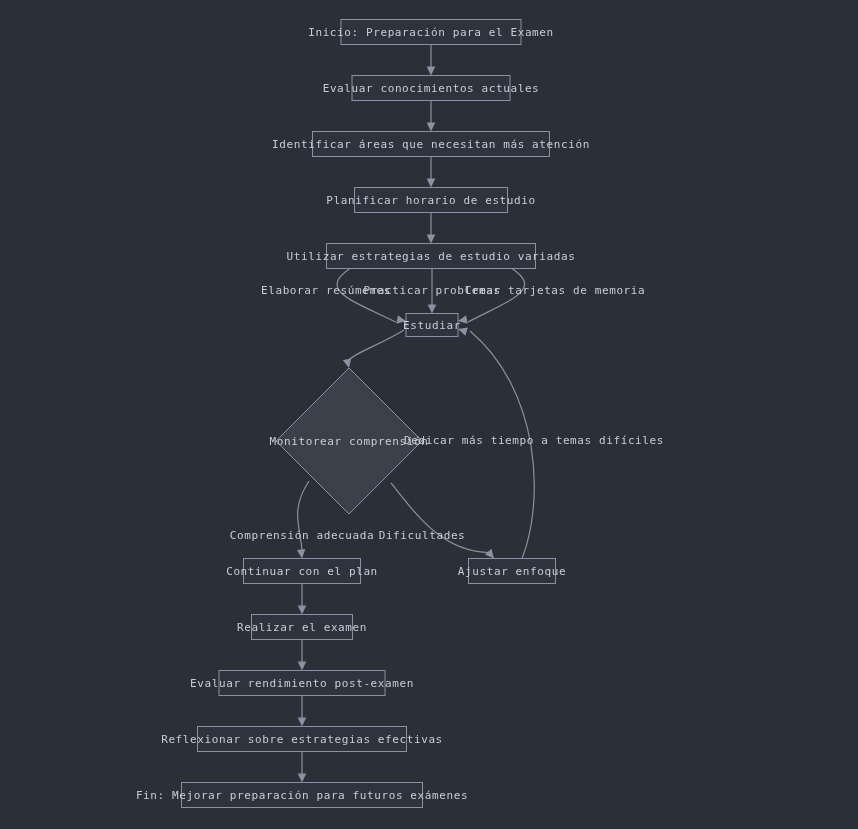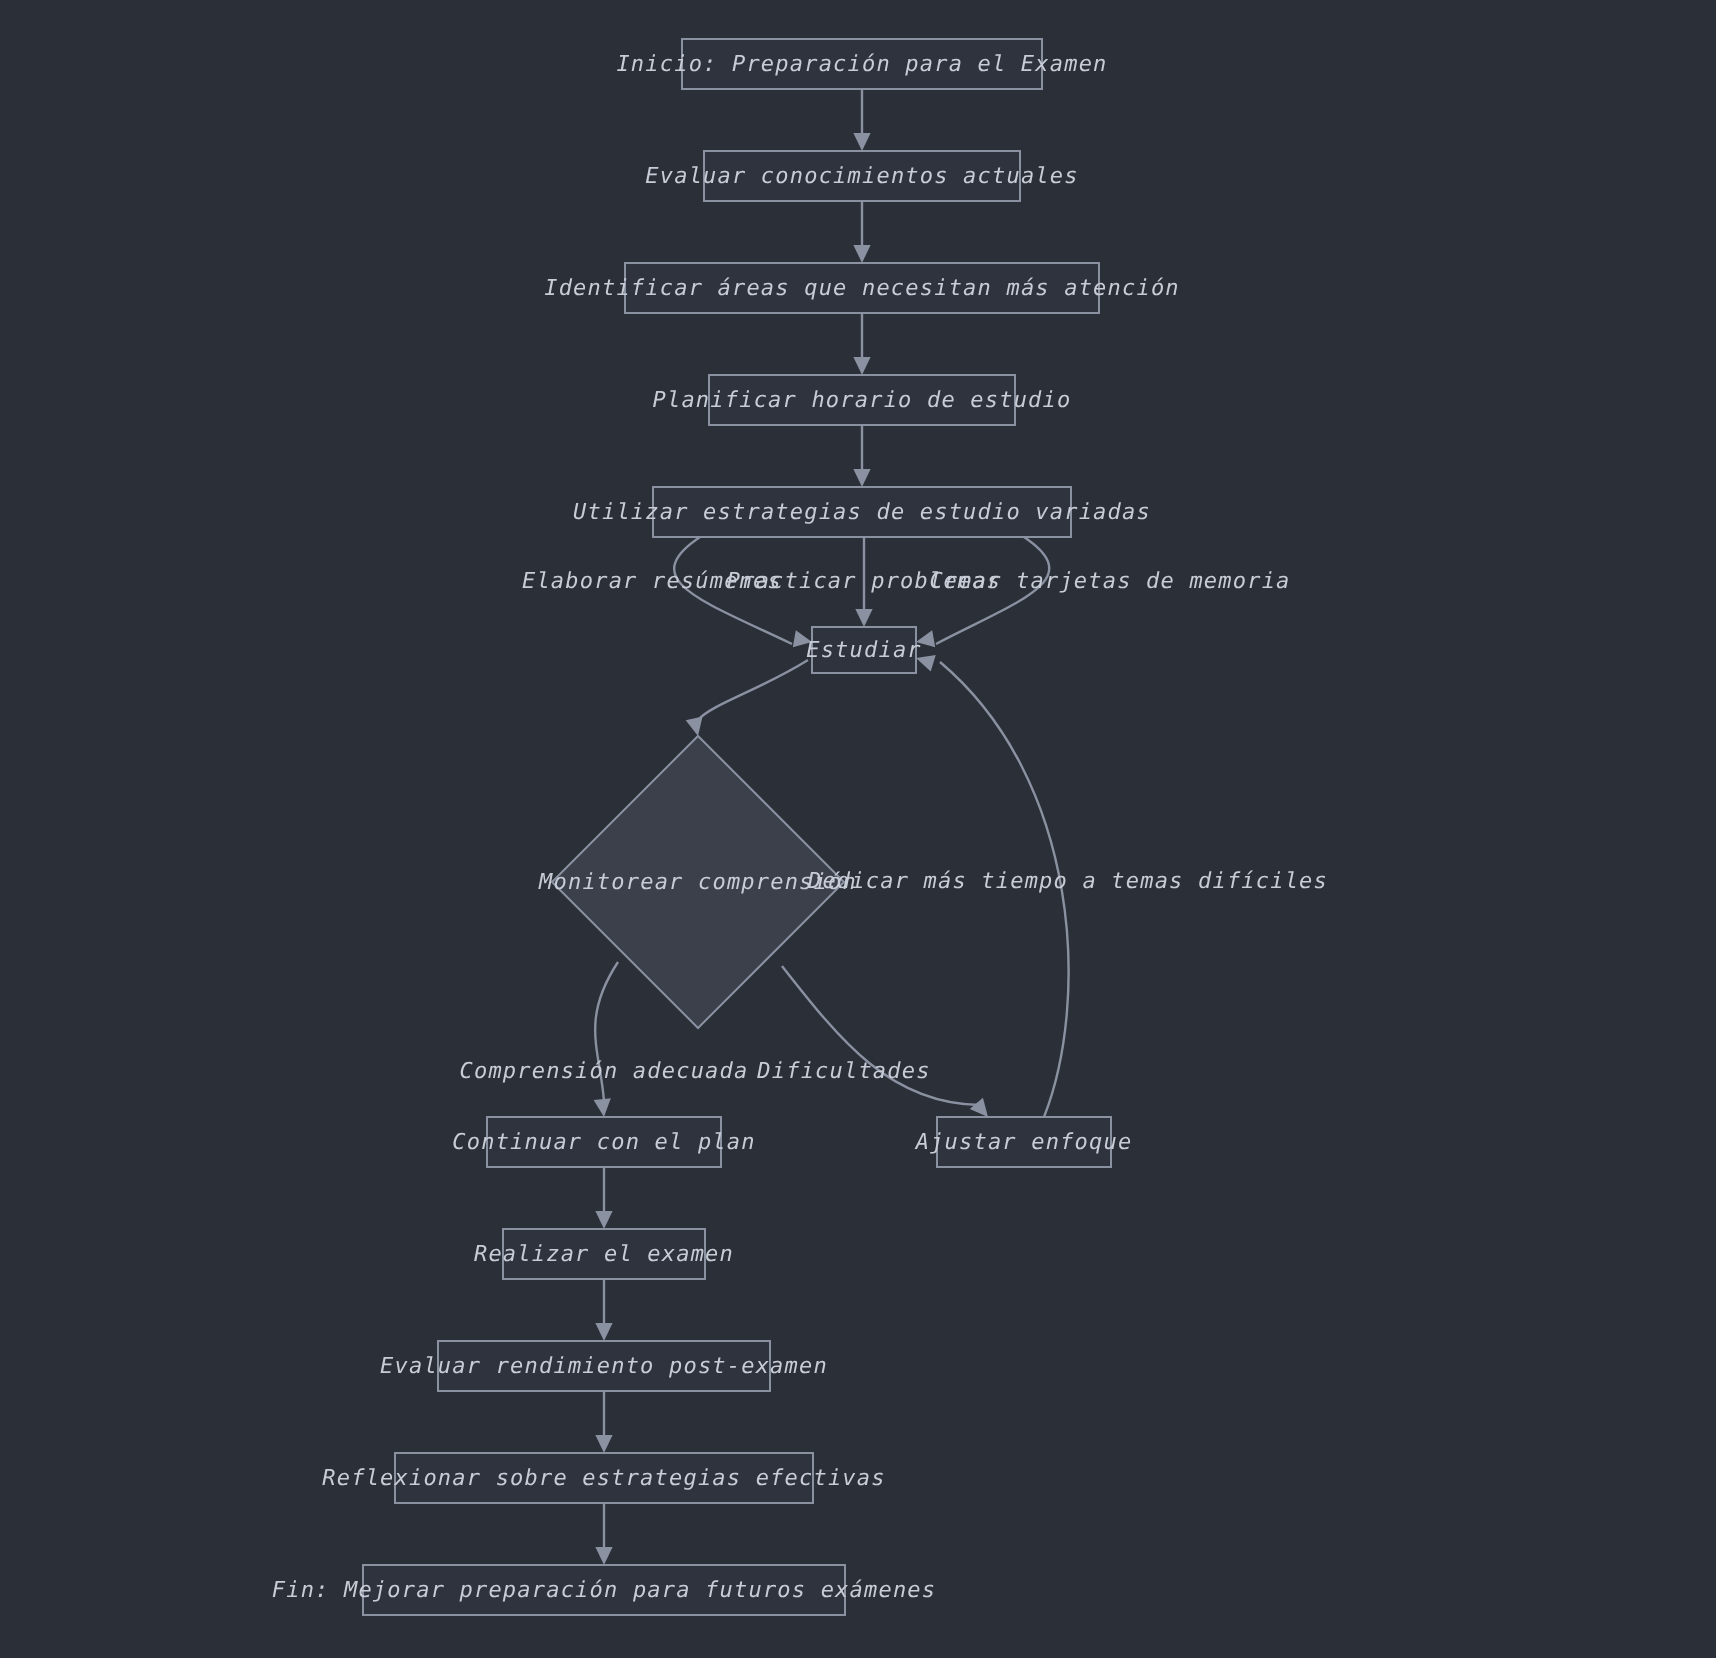--- a/index.html
+++ b/index.html
@@ -12,21 +12,20 @@
     width: 858px;
     height: 829px;
     overflow: hidden;
     font-family: "DejaVu Sans Mono", "Liberation Mono", monospace;
   }
   #diagram-root {
     position: relative;
     width: 858px;
     height: 612px;
     background: #a3a3a3;
-    font-style: italic;
   }
   #flow-canvas {
     position: absolute;
     left: 0;
     top: 0;
     width: 858px;
     height: 829px;
     display: block;
     background: #2b2f38;
   }

